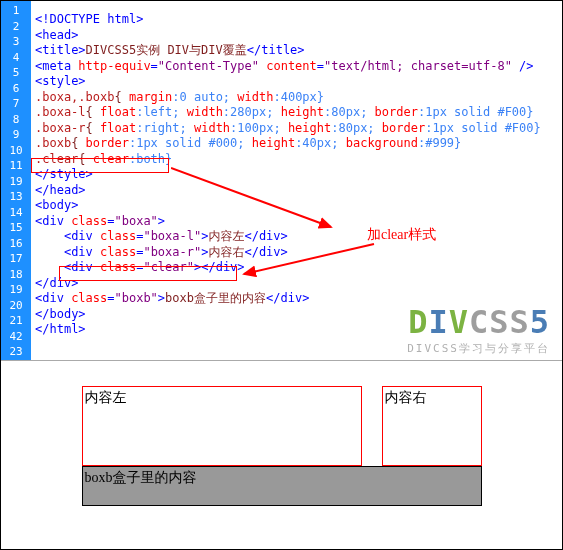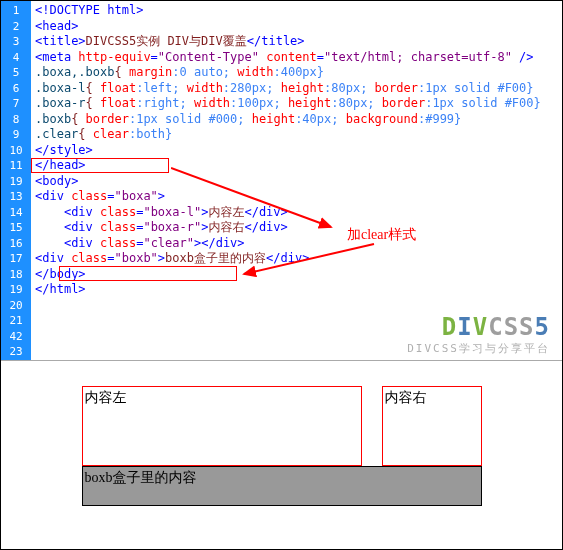--- a/index.html
+++ b/index.html
@@ -1,33 +1,33 @@
 <!DOCTYPE html>
 <html><head>
 <meta charset="utf-8">
 <style>
 *{margin:0;padding:0;box-sizing:border-box}
 body{font-family:Consolas,Monaco,monospace;font-size:12px;background:#fff;width:563px;height:550px;border:1px solid #000;overflow:hidden}
 .editor{display:flex;height:360px;border-bottom:1px solid #aaa;position:relative}
 .gutter{width:30px;background:#1e90ff;color:#fff;text-align:center;padding-top:2px}
 .gutter div{height:15.5px;line-height:15.5px;font-size:11px}
-.code{flex:1;background:#fff;padding:2px 4px;position:relative;overflow:hidden}
+.code{flex:1;background:#fff;padding:11px 4px;position:relative;overflow:hidden}
 .line{height:15.5px;line-height:15.5px;white-space:pre}
 .t-tag{color:#0000ff}
 .t-attr{color:#ff0000}
 .t-str{color:#800080}
-.t-sel{color:#0c4a6e}
+.t-sel{color:#b91c1c}
 .t-prop{color:#ff0000}
 .t-val{color:#3b82f6}
 .t-text{color:#7f1d1d}
 .box-red{border:1px solid #ff0000;position:absolute;pointer-events:none}
 .arrow{position:absolute;pointer-events:none}
 .anno{position:absolute;color:#ff0000;font-size:14px;font-family:SimSun,serif}
 .watermark{position:absolute;right:12px;bottom:4px;text-align:right;pointer-events:none}
-.wm-main{font-size:24px;font-weight:bold;letter-spacing:1px}
+.wm-main{font-size:32px;font-weight:bold;letter-spacing:1px}
 .wm-main .g{color:#7cb342}.wm-main .b{color:#4a7db5}.wm-main .n{color:#9e9e9e}
 .wm-sub{font-size:11px;color:#b0b0b0;letter-spacing:2px}
 .preview{height:188px;padding:25px 40px 20px;background:#fff}
 .boxa,.boxb{margin:0 auto;width:400px}
 .boxa-l{float:left;width:280px;height:80px;border:1px solid #f00;font-size:14px;font-family:SimSun;padding:2px}
 .boxa-r{float:right;width:100px;height:80px;border:1px solid #f00;font-size:14px;font-family:SimSun;padding:2px}
 .clear{clear:both}
 .boxb{border:1px solid #000;height:40px;background:#999;font-size:14px;font-family:SimSun;padding:2px}
 </style>
 </head>
@@ -57,32 +57,34 @@
       <div>20</div>
       <div>21</div>
       <div>42</div>
       <div>23</div>
   </div>
   <div class="code">
 <div class="line"><span class="t-tag">&lt;!</span><span class="t-tag">DOCTYPE </span><span class="t-tag">html&gt;</span></div>
 <div class="line"><span class="t-tag">&lt;</span><span class="t-tag">head</span><span class="t-tag">&gt;</span></div>
 <div class="line"><span class="t-tag">&lt;</span><span class="t-tag">title</span><span class="t-tag">&gt;</span><span class="t-text">DIVCSS5实例 DIV与DIV覆盖</span><span class="t-tag">&lt;/</span><span class="t-tag">title</span><span class="t-tag">&gt;</span></div>
 <div class="line"><span class="t-tag">&lt;</span><span class="t-tag">meta </span><span class="t-attr">http-equiv</span><span class="t-tag">=</span><span class="t-str">"Content-Type"</span><span class="t-attr"> content</span><span class="t-tag">=</span><span class="t-str">"text/html; charset=utf-8"</span><span class="t-tag"> /&gt;</span></div>
+<div class="line"><span class="t-tag">&lt;</span><span class="t-tag">style</span><span class="t-tag">&gt;</span></div>
 <div class="line"><span class="t-sel">.boxa,.boxb</span><span class="t-text">{ </span><span class="t-prop">margin</span><span class="t-val">:0 auto; </span><span class="t-prop">width</span><span class="t-val">:400px}</span></div>
 <div class="line"><span class="t-sel">.boxa-l</span><span class="t-text">{ </span><span class="t-prop">float</span><span class="t-val">:left; </span><span class="t-prop">width</span><span class="t-val">:280px; </span><span class="t-prop">height</span><span class="t-val">:80px; </span><span class="t-prop">border</span><span class="t-val">:1px solid #F00}</span></div>
 <div class="line"><span class="t-sel">.boxa-r</span><span class="t-text">{ </span><span class="t-prop">float</span><span class="t-val">:right; </span><span class="t-prop">width</span><span class="t-val">:100px; </span><span class="t-prop">height</span><span class="t-val">:80px; </span><span class="t-prop">border</span><span class="t-val">:1px solid #F00}</span></div>
 <div class="line"><span class="t-sel">.boxb</span><span class="t-text">{ </span><span class="t-prop">border</span><span class="t-val">:1px solid #000; </span><span class="t-prop">height</span><span class="t-val">:40px; </span><span class="t-prop">background</span><span class="t-val">:#999}</span></div>
 <div class="line"><span class="t-sel">.clear</span><span class="t-text">{ </span><span class="t-prop">clear</span><span class="t-val">:both}</span></div>
 <div class="line"><span class="t-tag">&lt;/</span><span class="t-tag">style</span><span class="t-tag">&gt;</span></div>
 <div class="line"><span class="t-tag">&lt;/</span><span class="t-tag">head</span><span class="t-tag">&gt;</span></div>
 <div class="line"><span class="t-tag">&lt;</span><span class="t-tag">body</span><span class="t-tag">&gt;</span></div>
 <div class="line"><span class="t-tag">&lt;</span><span class="t-tag">div </span><span class="t-attr">class</span><span class="t-tag">=</span><span class="t-str">"boxa"</span><span class="t-tag">&gt;</span></div>
 <div class="line">    <span class="t-tag">&lt;</span><span class="t-tag">div </span><span class="t-attr">class</span><span class="t-tag">=</span><span class="t-str">"boxa-l"</span><span class="t-tag">&gt;</span><span class="t-text">内容左</span><span class="t-tag">&lt;/</span><span class="t-tag">div</span><span class="t-tag">&gt;</span></div>
 <div class="line">    <span class="t-tag">&lt;</span><span class="t-tag">div </span><span class="t-attr">class</span><span class="t-tag">=</span><span class="t-str">"boxa-r"</span><span class="t-tag">&gt;</span><span class="t-text">内容右</span><span class="t-tag">&lt;/</span><span class="t-tag">div</span><span class="t-tag">&gt;</span></div>
 <div class="line">    <span class="t-tag">&lt;</span><span class="t-tag">div </span><span class="t-attr">class</span><span class="t-tag">=</span><span class="t-str">"clear"</span><span class="t-tag">&gt;&lt;/</span><span class="t-tag">div</span><span class="t-tag">&gt;</span></div>
+<div class="line"><span class="t-tag">&lt;/</span><span class="t-tag">div</span><span class="t-tag">&gt;</span></div>
 <div class="line"><span class="t-tag">&lt;</span><span class="t-tag">div </span><span class="t-attr">class</span><span class="t-tag">=</span><span class="t-str">"boxb"</span><span class="t-tag">&gt;</span><span class="t-text">boxb盒子里的内容</span><span class="t-tag">&lt;/</span><span class="t-tag">div</span><span class="t-tag">&gt;</span></div>
 <div class="line"><span class="t-tag">&lt;/</span><span class="t-tag">body</span><span class="t-tag">&gt;</span></div>
 <div class="line"><span class="t-tag">&lt;/</span><span class="t-tag">html</span><span class="t-tag">&gt;</span></div>
 
     <div class="box-red" style="left:0px;top:157px;width:138px;height:15px"></div>
     <div class="box-red" style="left:28px;top:265px;width:178px;height:15px"></div>
     <svg class="arrow" style="left:140px;top:164px" width="170" height="70">
         <defs>
           <marker id="ah1" markerWidth="8" markerHeight="8" refX="6" refY="3" orient="auto">
             <polygon points="0,0 7,3 0,6" fill="#ff0000"></polygon>
@@ -91,21 +93,21 @@
         <line x1="0" y1="3" x2="160" y2="62" stroke="#ff0000" stroke-width="2" marker-end="url(#ah1)"></line>
       </svg>
     <svg class="arrow" style="left:208px;top:240px" width="150" height="40">
         <defs>
           <marker id="ah2" markerWidth="8" markerHeight="8" refX="6" refY="3" orient="auto">
             <polygon points="0,0 7,3 0,6" fill="#ff0000"></polygon>
           </marker>
         </defs>
         <line x1="135" y1="3" x2="5" y2="33" stroke="#ff0000" stroke-width="2" marker-end="url(#ah2)"></line>
       </svg>
-    <div class="anno" style="left:316px;top:225px">加clear样式</div>
+    <div class="anno" style="left:336px;top:225px">加clear样式</div>
     <div class="watermark">
       <div class="wm-main"><span class="g">D</span><span class="b">I</span><span class="g">V</span><span class="n">CSS</span><span class="b">5</span></div>
       <div class="wm-sub">DIVCSS学习与分享平台</div>
     </div>
   </div>
 </div>
 
 <div class="preview">
   <div class="boxa">
     <div class="boxa-l">内容左</div>

